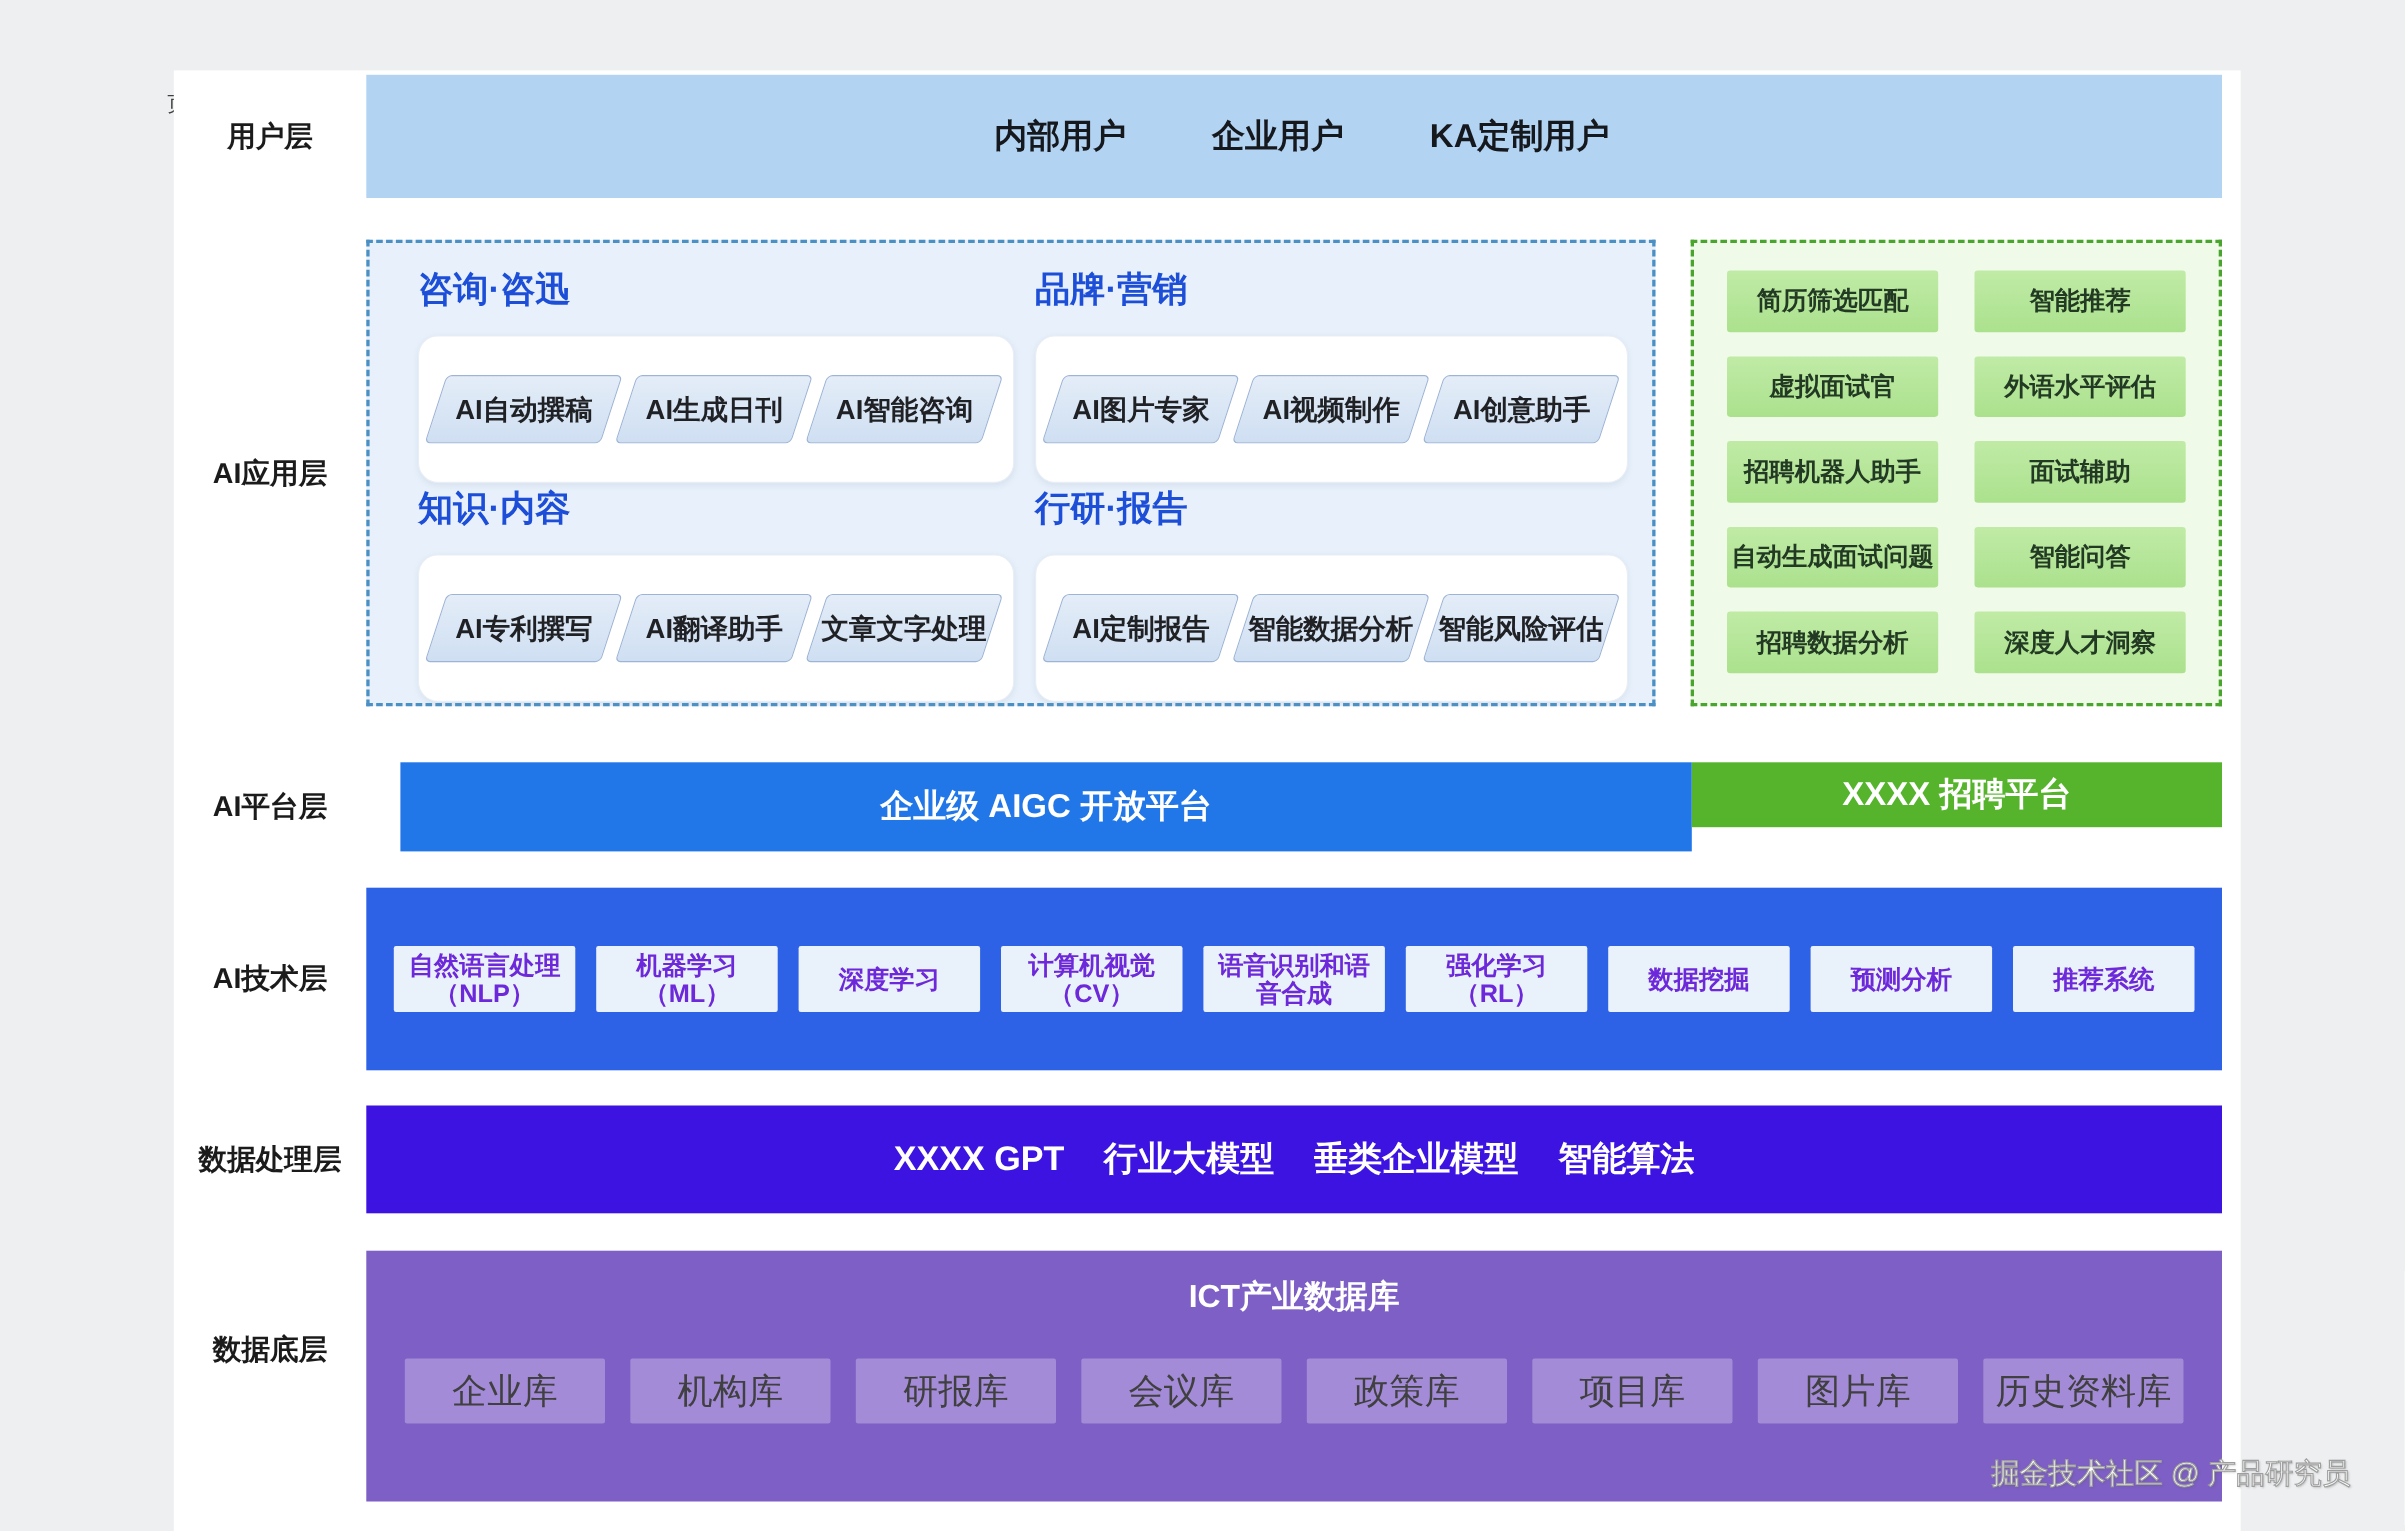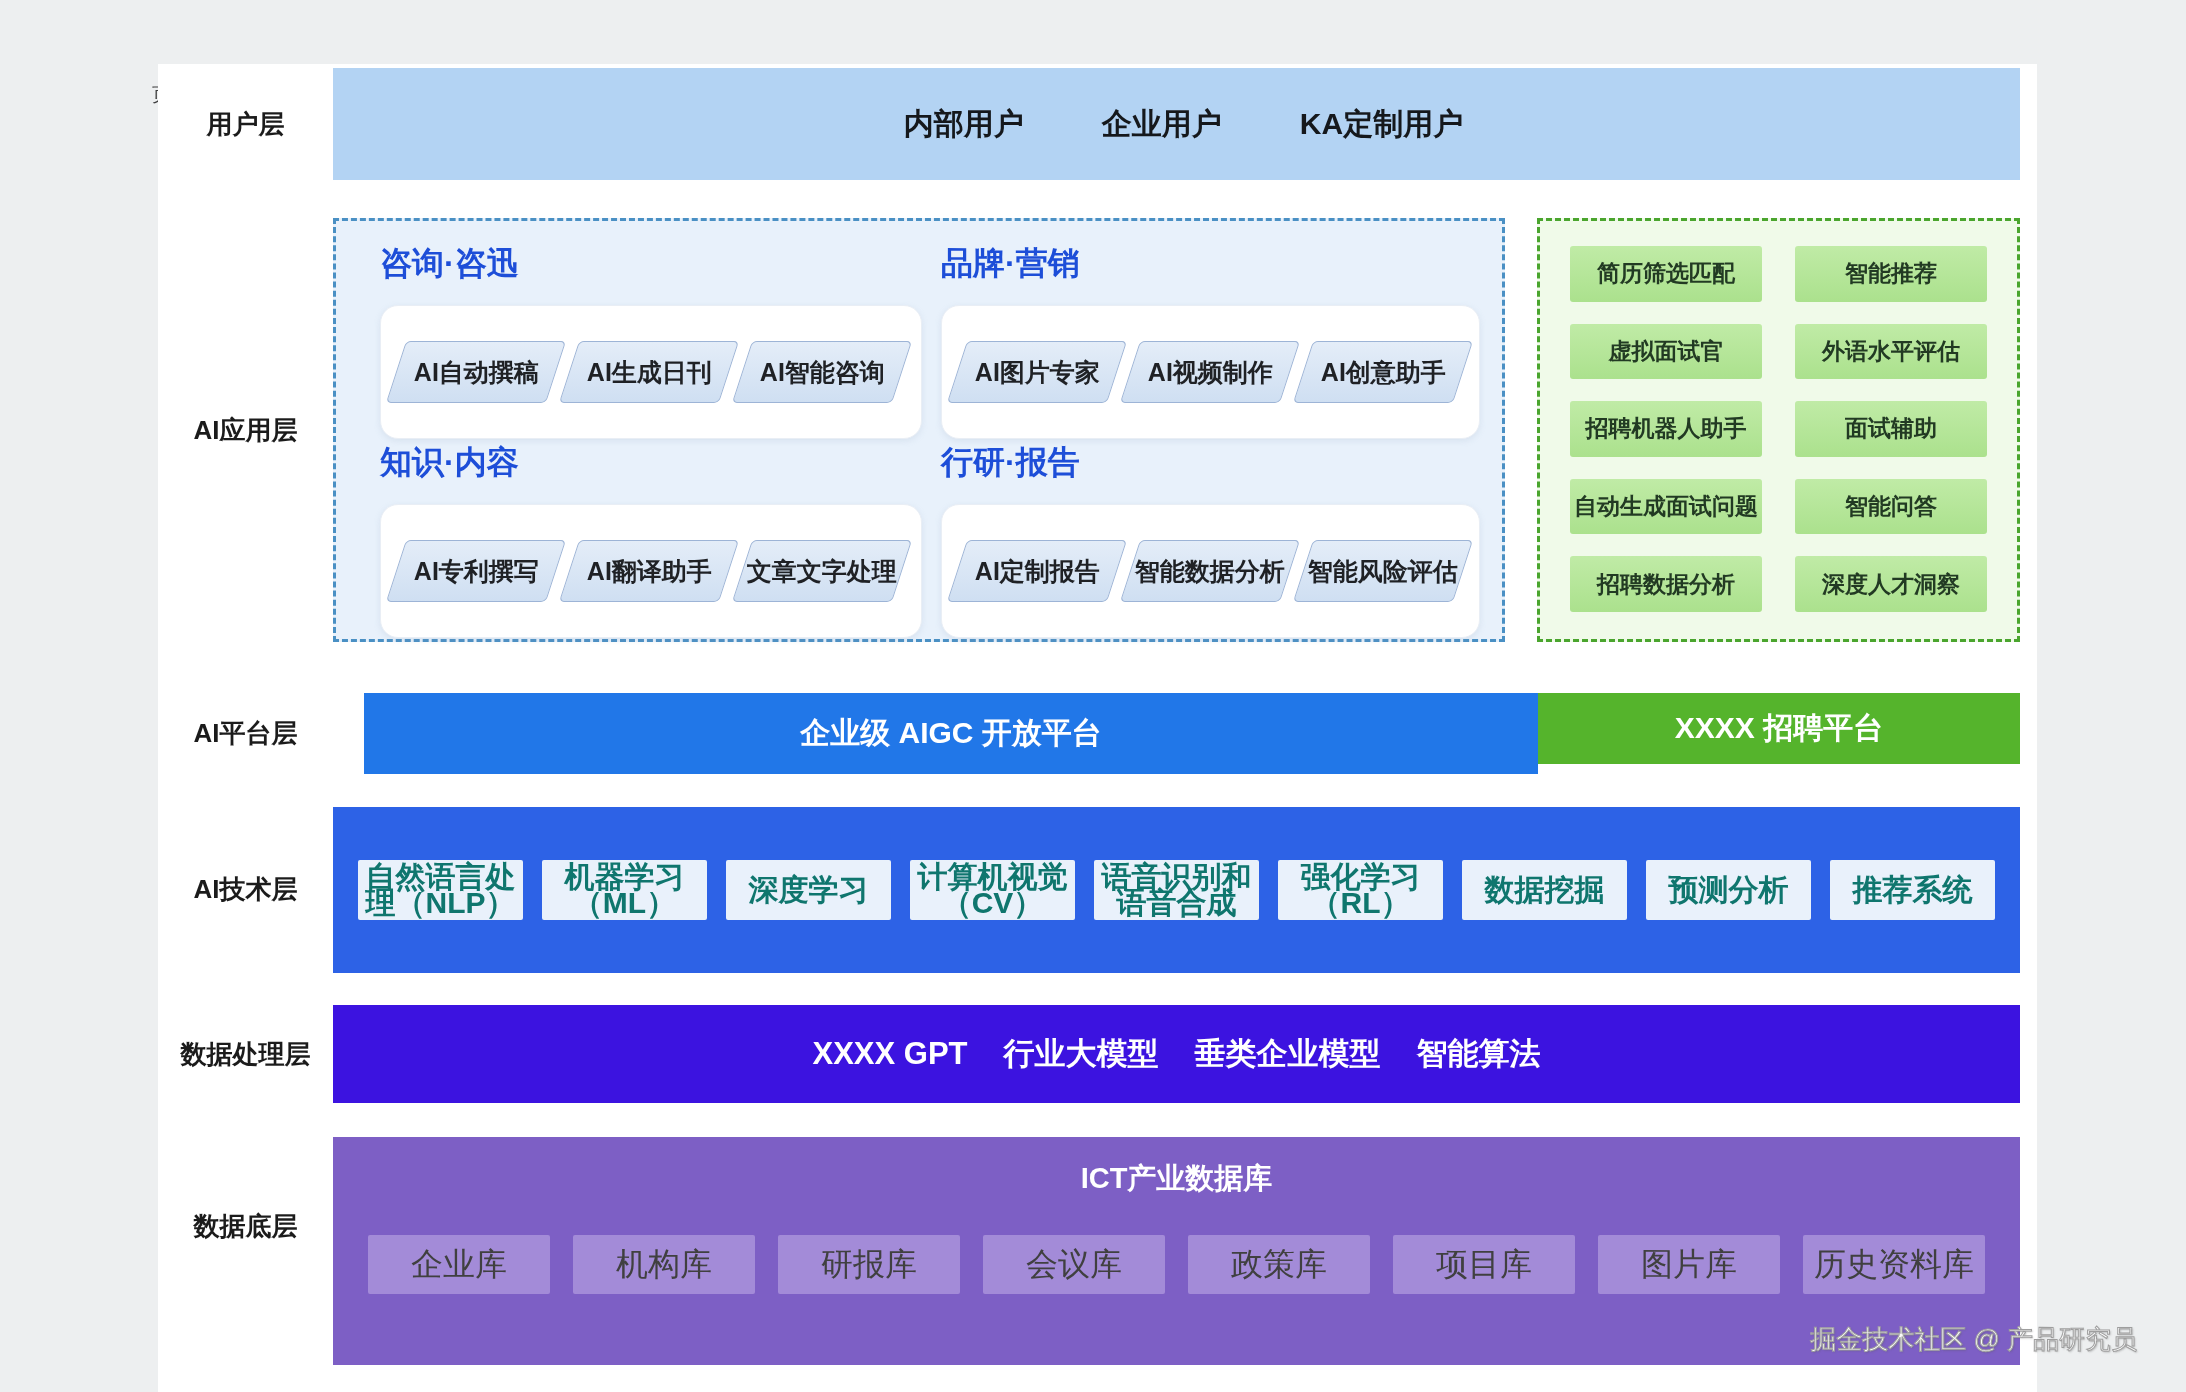--- a/index.html
+++ b/index.html
@@ -75,34 +75,34 @@
     display:flex; align-items:center; justify-content:center;
     font-size:23px; font-weight:bold; color:#223a23; white-space:nowrap;
   }
   
   .platform-blue {
     position:absolute; left:175px; top:629px; width:1174px; height:81px;
     background:#2177e8; color:#fff; font-size:30px; font-weight:bold;
     display:flex; align-items:center; justify-content:center;margin-left:31px;
   }
   .platform-green {
-    position:absolute; left:1380px; top:629px; width:482px; height:71px;
+    position:absolute; left:1380px; top:629px; width:482px; height:59px;
     background:#55b42c; color:#fff; font-size:30px; font-weight:bold;
     display:flex; align-items:center; justify-content:center;
   }
   
   .tech-band {
     position:absolute; left:175px; top:743px; width:1687px; height:166px;
     background:#2d62e6;
     display:flex; align-items:center; justify-content:center; gap:19px;
   }
   .tchip {
     width:165px; height:60px; background:#e9f1fb; border-radius:2px;
     display:flex; align-items:center; justify-content:center; text-align:center;
-    font-size:30px; font-weight:bold; color:#0f766e; line-height:26px;
+    font-size:23px; font-weight:bold; color:#6d28d9; line-height:26px;
     padding:0 3px;
   }
   
   .proc-bar {
     position:absolute; left:175px; top:941px; width:1687px; height:98px;
     background:#3c13e0;
     display:flex; align-items:center; justify-content:center; gap:36px;
   }
   .proc-bar span { font-size:31px; font-weight:bold; color:#ffffff; white-space:nowrap;text-align:right; }
   

